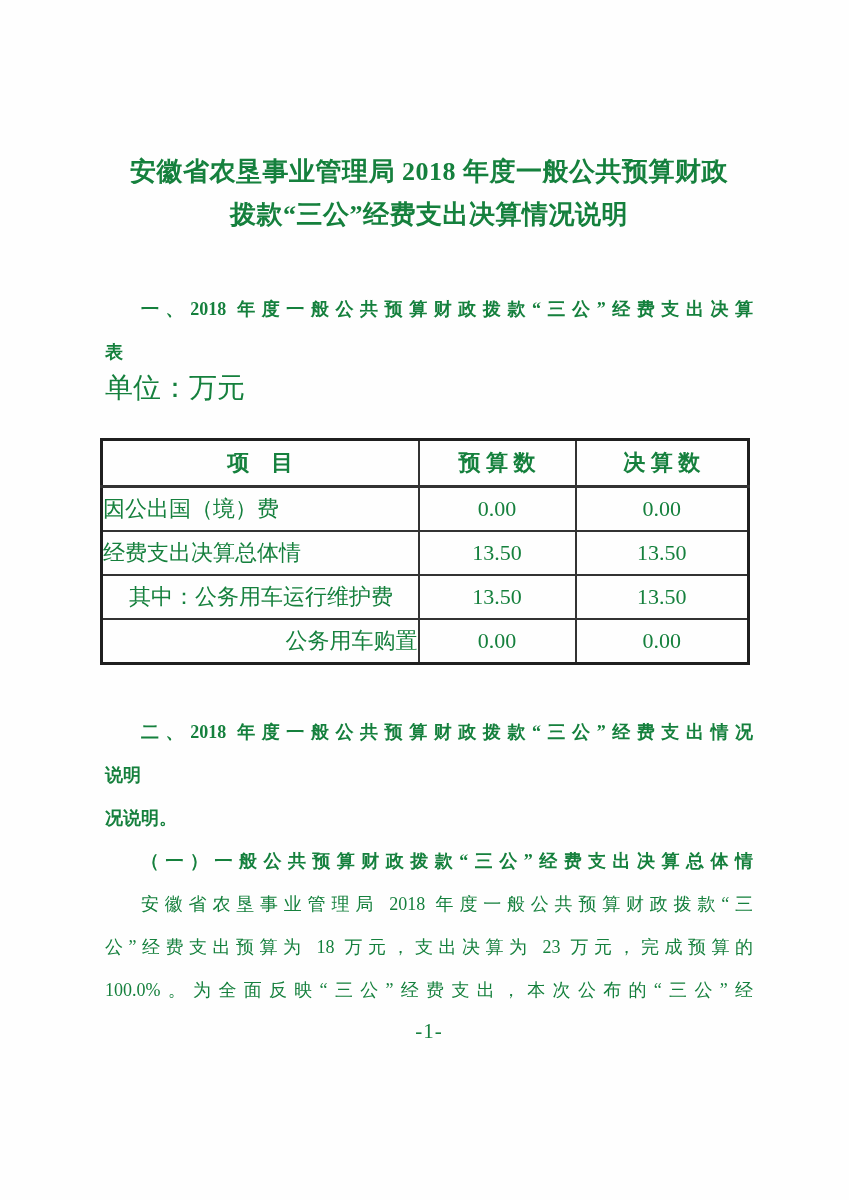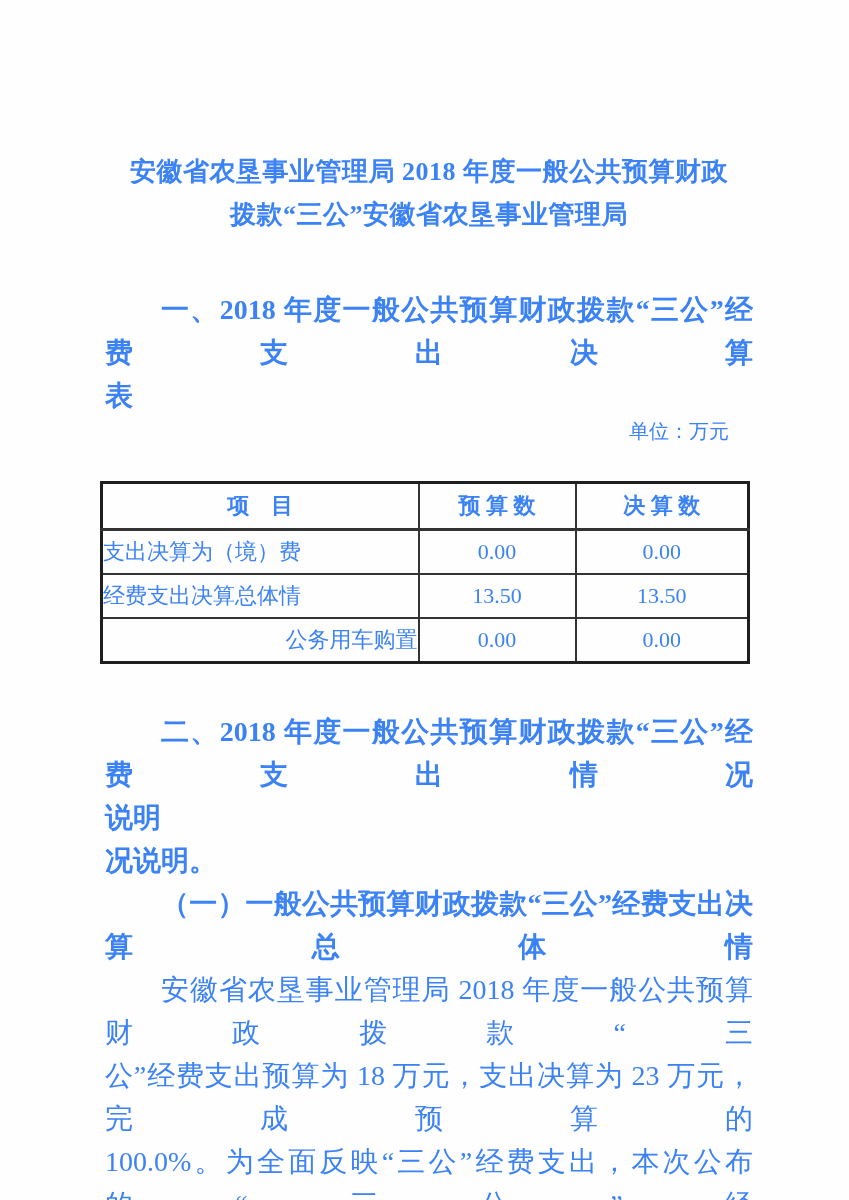--- a/index.html
+++ b/index.html
@@ -2,45 +2,44 @@
 <html><head>
 <meta charset="utf-8">
 <style>
   html, body { margin: 0; padding: 0; background: #e8e8e8; }
   .page {
     position: relative;
     width: 849px;
     height: 1200px;
     margin: 0 auto;
     background: #fefefe;
-    color: #3b82f6;
+    color: #15803d;
     font-family: "Liberation Serif", "DejaVu Serif", serif;
     overflow: hidden;
   }
   .content {
     padding: 150px 96px 0 105px; 
   }
   .line {
-    font-size: 28px;
+    font-size: 18px;
     line-height: 43px;
   }
   .title-block { text-align: center; }
   .title-block .line {
     font-size: 26px;
     font-weight: 700;
     letter-spacing: 0.5px;
   }
   .bold { font-weight: 700; }
   .indent { text-indent: 2em; }
   .jfull { text-align: justify; text-align-last: justify; }
   .sec1 { margin-top: 52px; }
   .unit-line {
-    font-size: 20px;
+    font-size: 28px;
     line-height: 28px;
-    text-align: right;
     padding-right: 24px;
   }
   table.expense {
     border-collapse: collapse;
     table-layout: fixed;
     width: 647px;
     margin: 36px 0 0 -5px; 
     border: 3px solid #1f1f1f;
     padding-left: 12px;
   }
@@ -75,21 +74,21 @@
   }
 </style>
 </head>
 <body>
 
 <div class="page">
   <div class="content">
 
     <div class="title-block">
       <div class="line">安徽省农垦事业管理局 2018 年度一般公共预算财政</div>
-      <div class="line">拨款“三公”安徽省农垦事业管理局</div>
+      <div class="line">拨款“三公”经费支出决算情况说明</div>
     </div>
 
     <div class="sec1">
       <div class="line bold indent jfull">一、2018 年度一般公共预算财政拨款“三公”经费支出决算</div>
       <div class="line bold">表</div>
     </div>
 
     <div class="unit-line">单位：万元</div>
 
     <table class="expense">
@@ -100,26 +99,31 @@
       </colgroup>
       <thead>
         <tr>
           <th>项　目</th>
           <th>预 算 数</th>
           <th>决 算 数</th>
         </tr>
       </thead>
       <tbody>
         <tr>
-          <td class="item">支出决算为（境）费</td>
+          <td class="item">因公出国（境）费</td>
           <td class="num">0.00</td>
           <td class="num">0.00</td>
         </tr>
         <tr>
           <td class="item">经费支出决算总体情</td>
+          <td class="num">13.50</td>
+          <td class="num">13.50</td>
+        </tr>
+        <tr>
+          <td class="item ind">其中：公务用车运行维护费</td>
           <td class="num">13.50</td>
           <td class="num">13.50</td>
         </tr>
         <tr>
           <td class="item ctr">公务用车购置</td>
           <td class="num">0.00</td>
           <td class="num">0.00</td>
         </tr>
       </tbody>
     </table>

